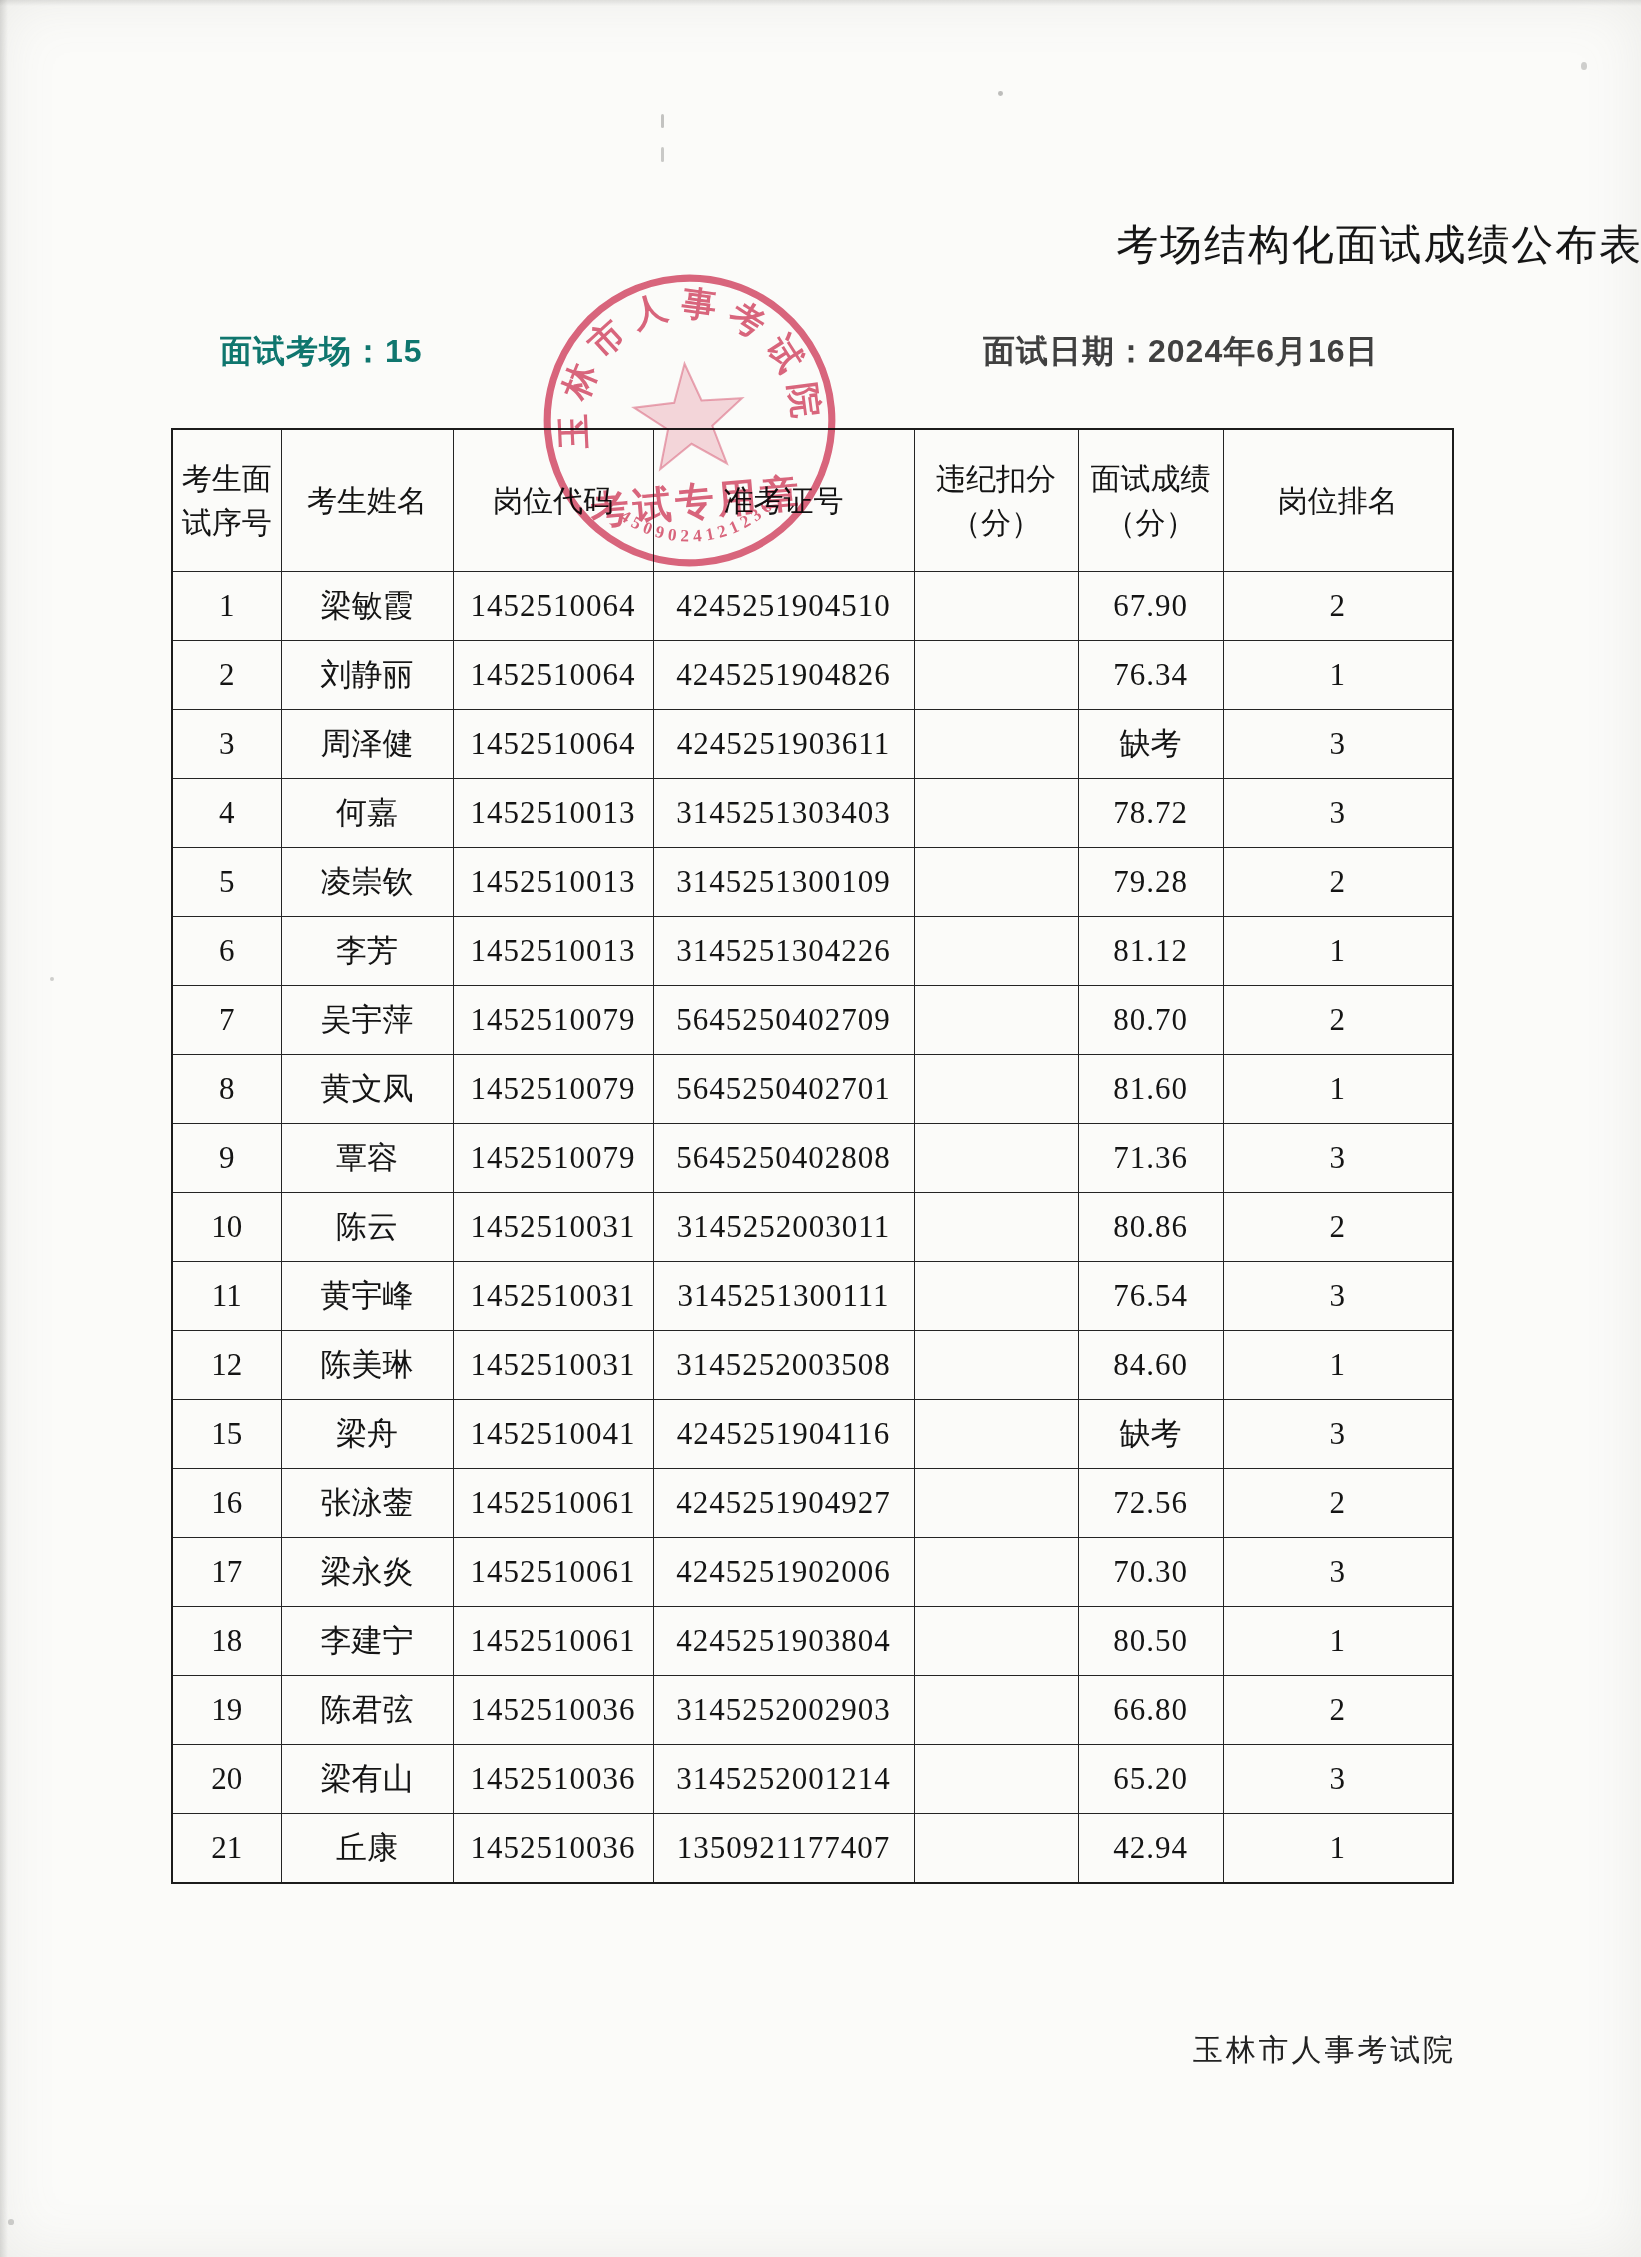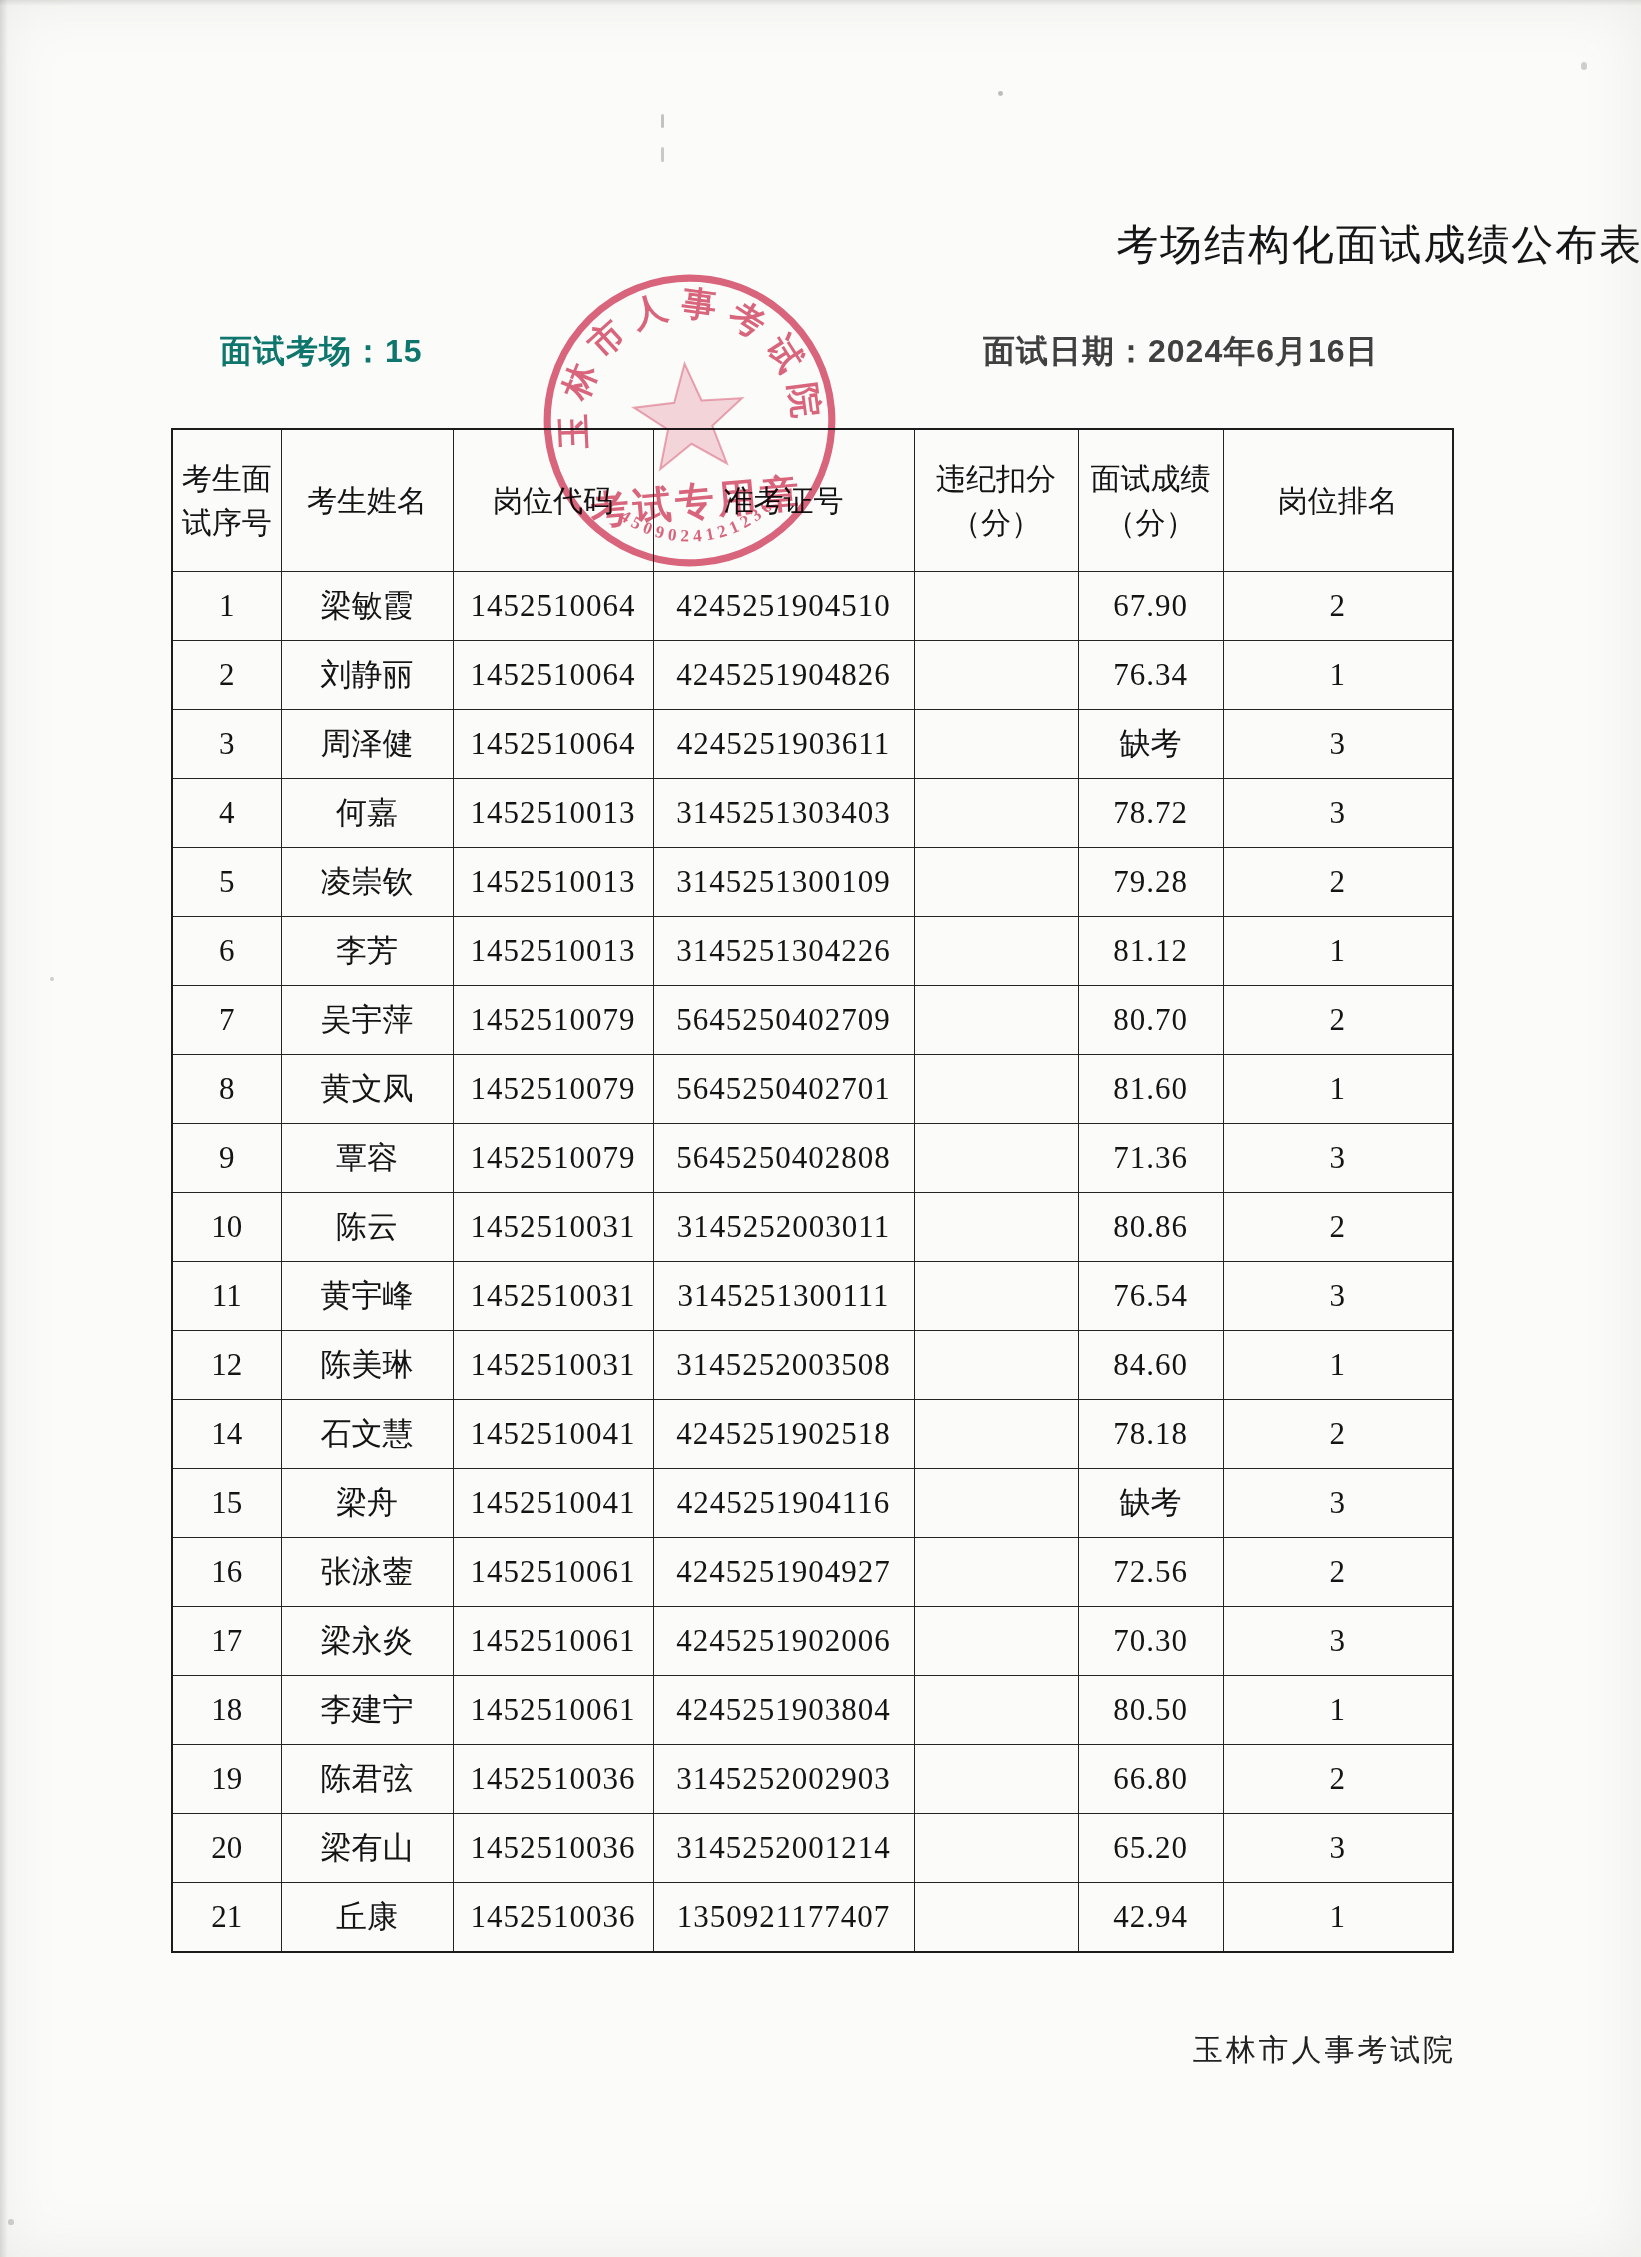--- a/index.html
+++ b/index.html
@@ -223,29 +223,20 @@
         <tr>
           <td>12</td>
           <td>陈美琳</td>
           <td class="cell-num">1452510031</td>
           <td class="cell-num">3145252003508</td>
           <td></td>
           <td class="cell-num">84.60</td>
           <td class="cell-num">1</td>
         </tr>
         <tr>
-          <td>14</td>
-          <td>石文慧</td>
-          <td class="cell-num">1452510041</td>
-          <td class="cell-num">4245251902518</td>
-          <td></td>
-          <td class="cell-num">78.18</td>
-          <td class="cell-num">2</td>
-        </tr>
-        <tr>
           <td>15</td>
           <td>梁舟</td>
           <td class="cell-num">1452510041</td>
           <td class="cell-num">4245251904116</td>
           <td></td>
           <td>缺考</td>
           <td class="cell-num">3</td>
         </tr>
         <tr>
           <td>16</td>

